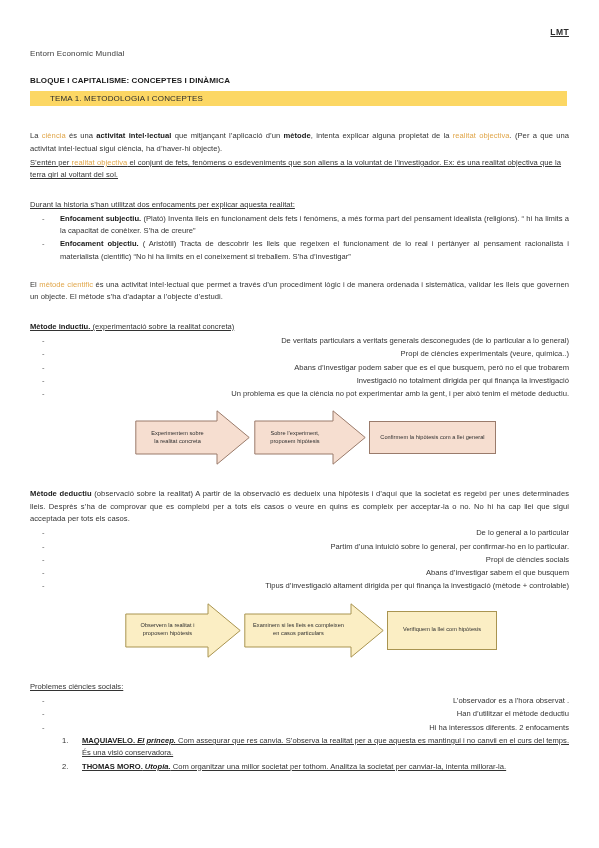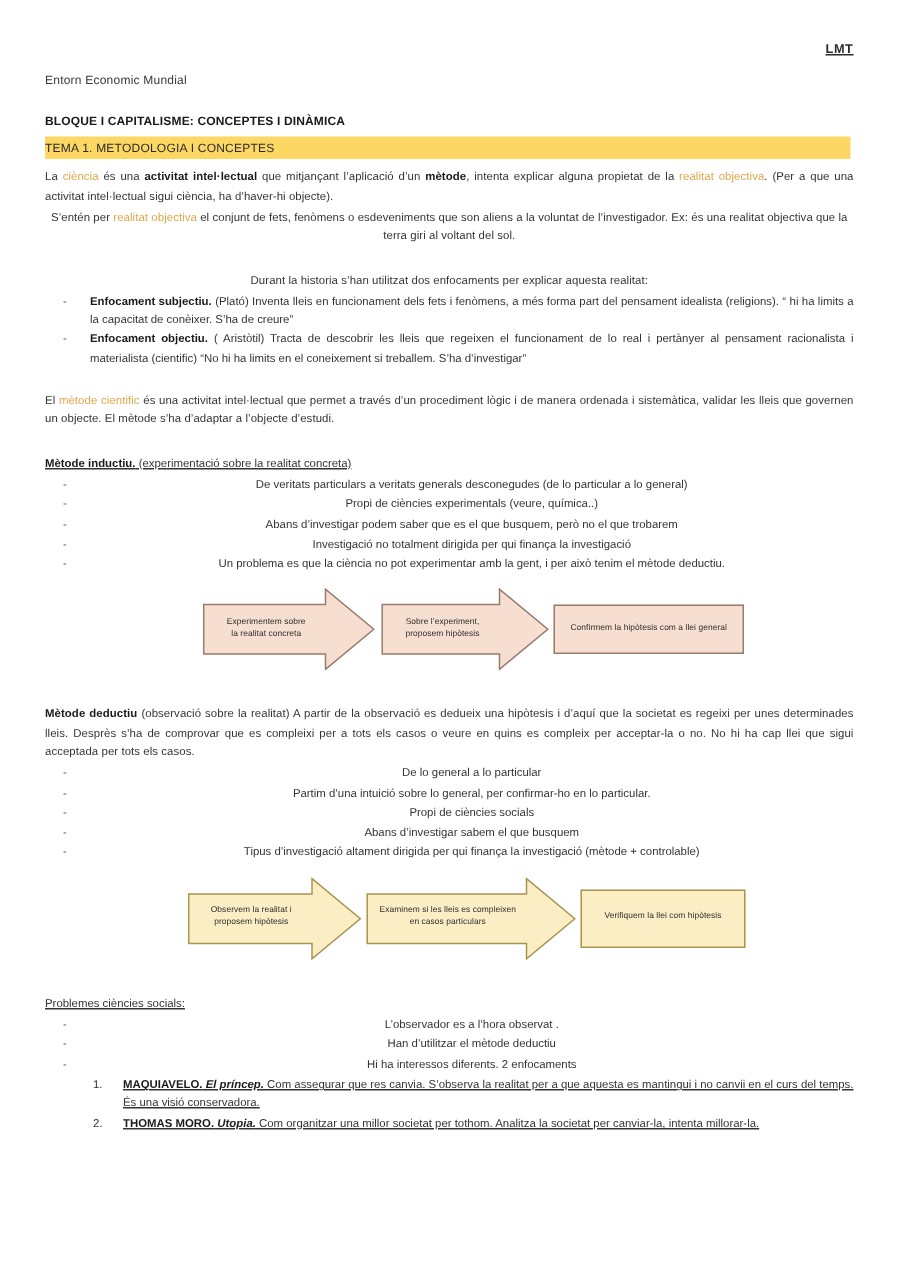--- a/index.html
+++ b/index.html
@@ -46,34 +46,34 @@
     font-weight: bold;
     color: #1a1a1a;
     letter-spacing: 0.1px;
     margin: 0 0 6px 0;
   }
   .tema-bar {
     background: #fcd764;
     font-size: 8px;
     color: #2b2b2b;
     letter-spacing: 0.15px;
-    padding: 3px 2px 3px 0;
+    padding: 3px 2px 3px 20px;
     width: 537px;
     box-sizing: border-box;
-    margin: 0 0 6px 0;
+    margin: 0 0 24px 0;
   }
   p.para {
     font-size: 7.6px;
     line-height: 1.62;
     margin: 0 0 2px 0;
     text-align: justify;
     color: #333333;
     letter-spacing: 0.05px;
   }
-  p.para.nj { text-align: center; }
+  p.para.nj { text-align: left; text-decoration: underline; }
   .gap-s { height: 9px; }
   .gap-m { height: 15px; }
   .gap-l { height: 20px; }
   .accent { color: #e0a64a; }
   .b { font-weight: bold; color: #1a1a1a; }
   .i { font-style: italic; }
   ul.dash {
     list-style: none;
     margin: 0;
     padding: 0;
@@ -87,21 +87,21 @@
     color: #333333;
     text-align: justify;
   }
   ul.dash > li::before {
     content: "-";
     position: absolute;
     left: 12px;
     top: 0;
     color: #555555;
   }
-  ul.dash.tight > li { text-align: center; }
+  ul.dash.tight > li { text-align: right; }
   ol.numlist {
     list-style: none;
     margin: 0;
     padding: 0;
     counter-reset: nn;
   }
   ol.numlist > li {
     position: relative;
     padding-left: 52px;
     font-size: 7.6px;

